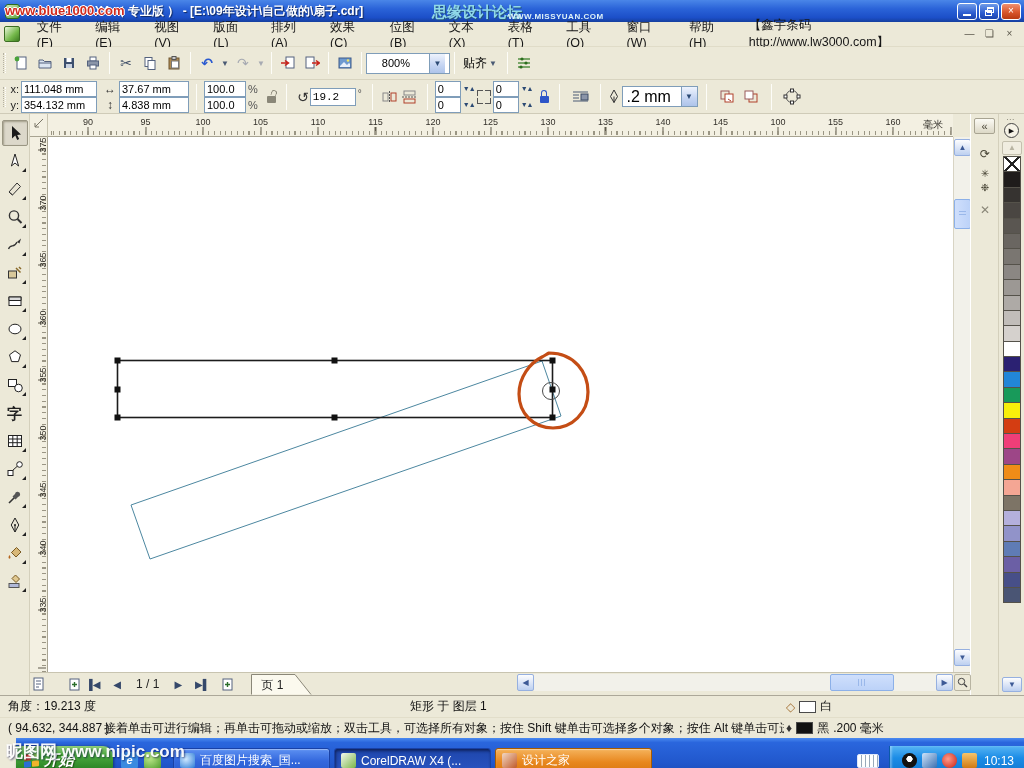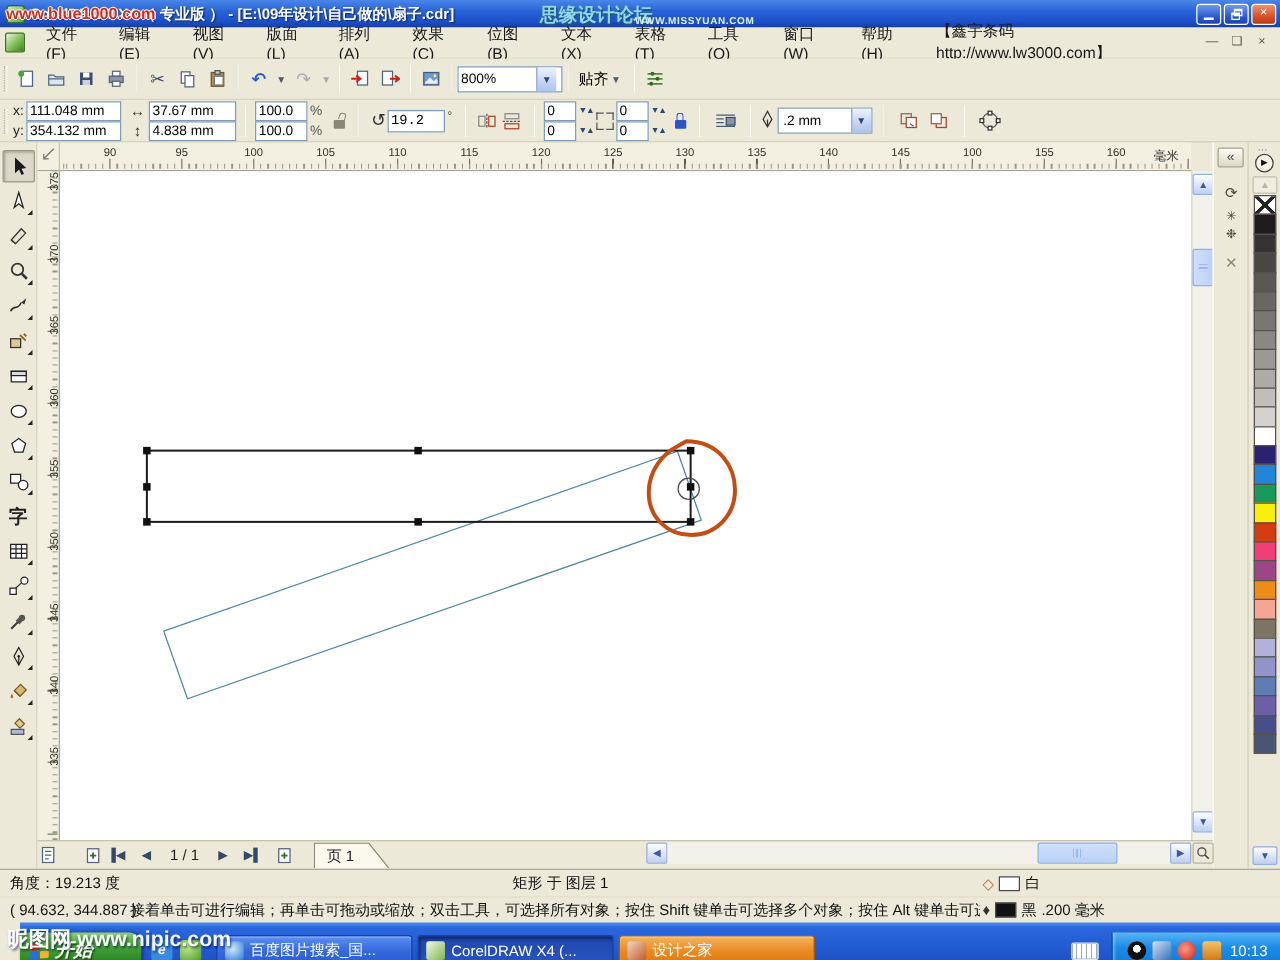--- a/index.html
+++ b/index.html
@@ -48,23 +48,23 @@
   
   .grip{width:3px;height:20px;margin:0 3px;border-left:1px dotted #b4b0a0;border-right:1px dotted #fff;}
   .sep{width:1px;height:22px;background:#cbc7b8;border-right:1px solid #fdfdf8;margin:0 4px;flex:0 0 auto;}
   .tbtn{min-width:24px;height:24px;display:flex;align-items:center;justify-content:center;
     border:1px solid transparent;border-radius:2px;flex:0 0 auto;}
   .tbtn .gly{font-size:14px;color:#3c4c66;line-height:1;}
   .dropArrow{font-size:8px;color:#4a5a74;padding:0 2px;}
   .stdbar{position:absolute;left:0;top:47px;right:0;height:33px;background:#ece9d8;
     display:flex;align-items:center;border-bottom:1px solid #d8d4c0;}
   .combo{height:21px;border:1px solid #7f9db9;background:#fff;display:flex;align-items:center;}
-  .combo input{border:none;outline:none;font-size:11px;padding:0 2px;width:62px;height:17px;
+  .combo input{border:none;outline:none;font-size:11px;padding:0 15px;width:62px;height:17px;
     font-family:"Liberation Sans",sans-serif;}
-  .combo .cbtxt{font-size:11px;padding:0 4px;}
+  .combo .cbtxt{font-size:16px;padding:0 4px;}
   .combo .drop{width:16px;height:19px;border-left:1px solid #7f9db9;display:flex;align-items:center;
     justify-content:center;font-size:8px;color:#2c4a74;
     background:linear-gradient(180deg,#eef3fd,#c4d4f2 60%,#aec4ea);}
 
   
   .propbar{position:absolute;left:0;top:80px;right:0;height:34px;background:#ece9d8;
     display:flex;align-items:center;border-bottom:1px solid #cfcbb8;font-size:11px;}
   .stack{display:flex;flex-direction:column;justify-content:center;gap:2px;}
   .frow{display:flex;align-items:center;gap:2px;height:14px;}
   .flabel{width:10px;text-align:right;color:#222;}

